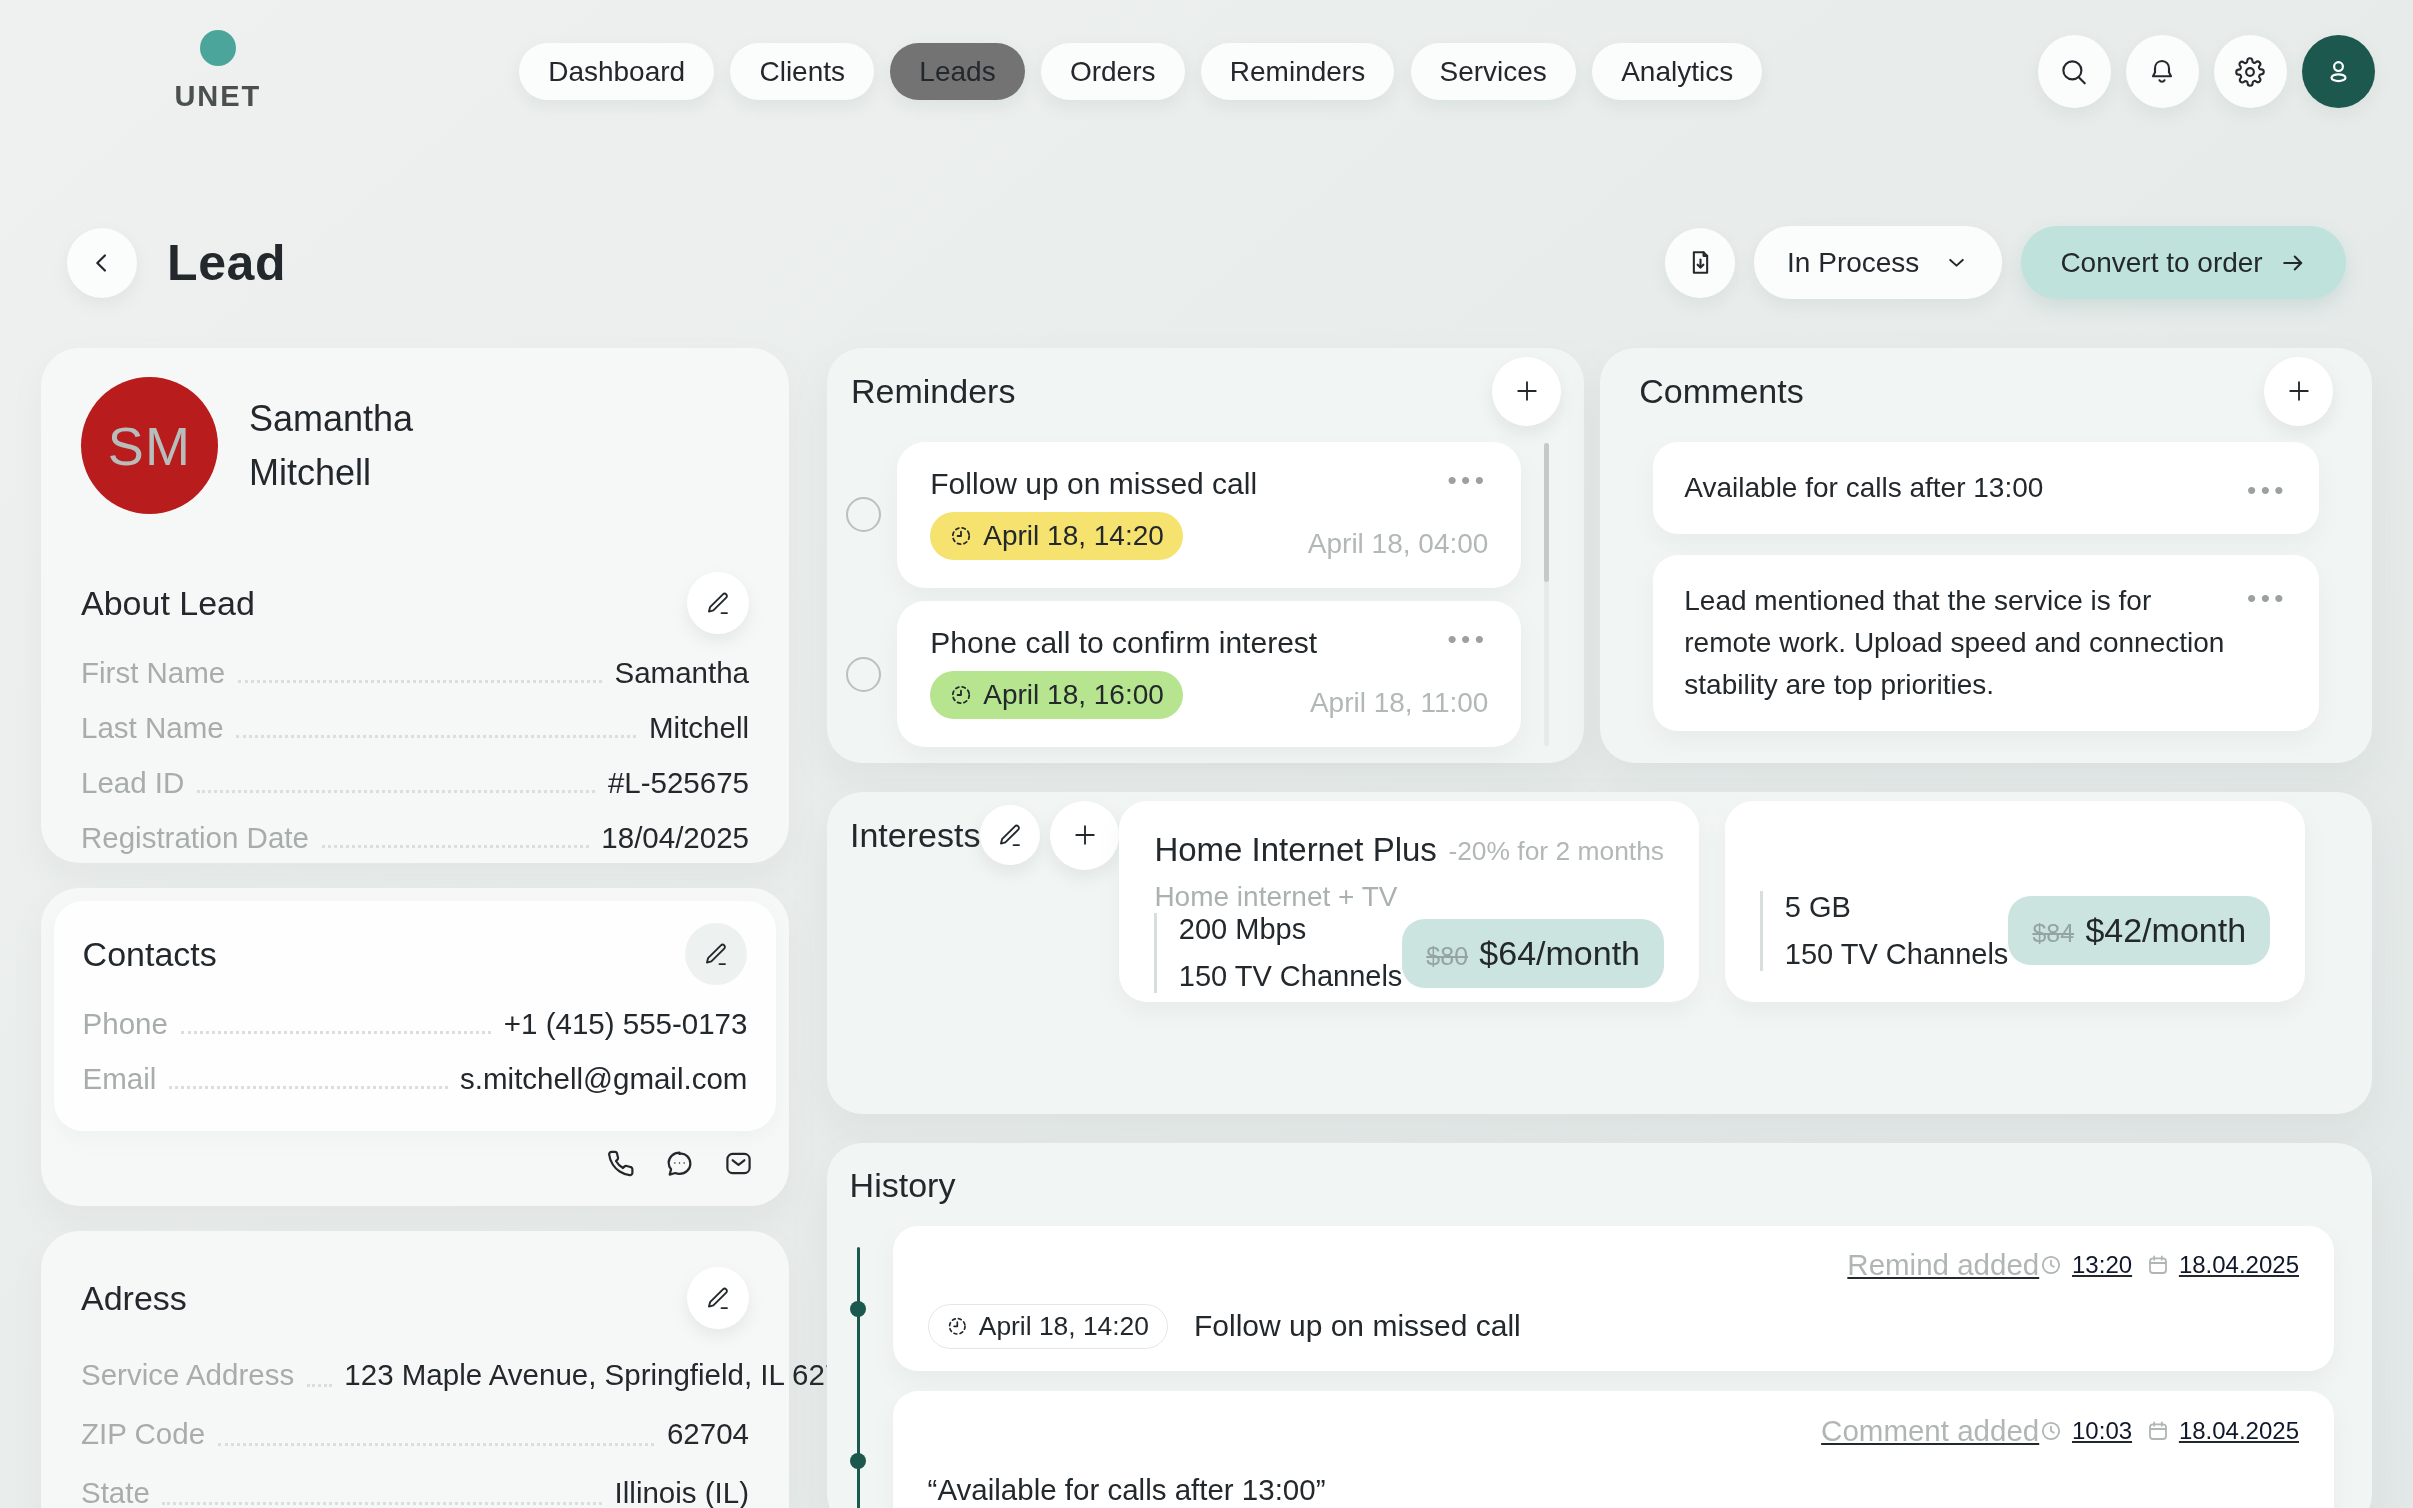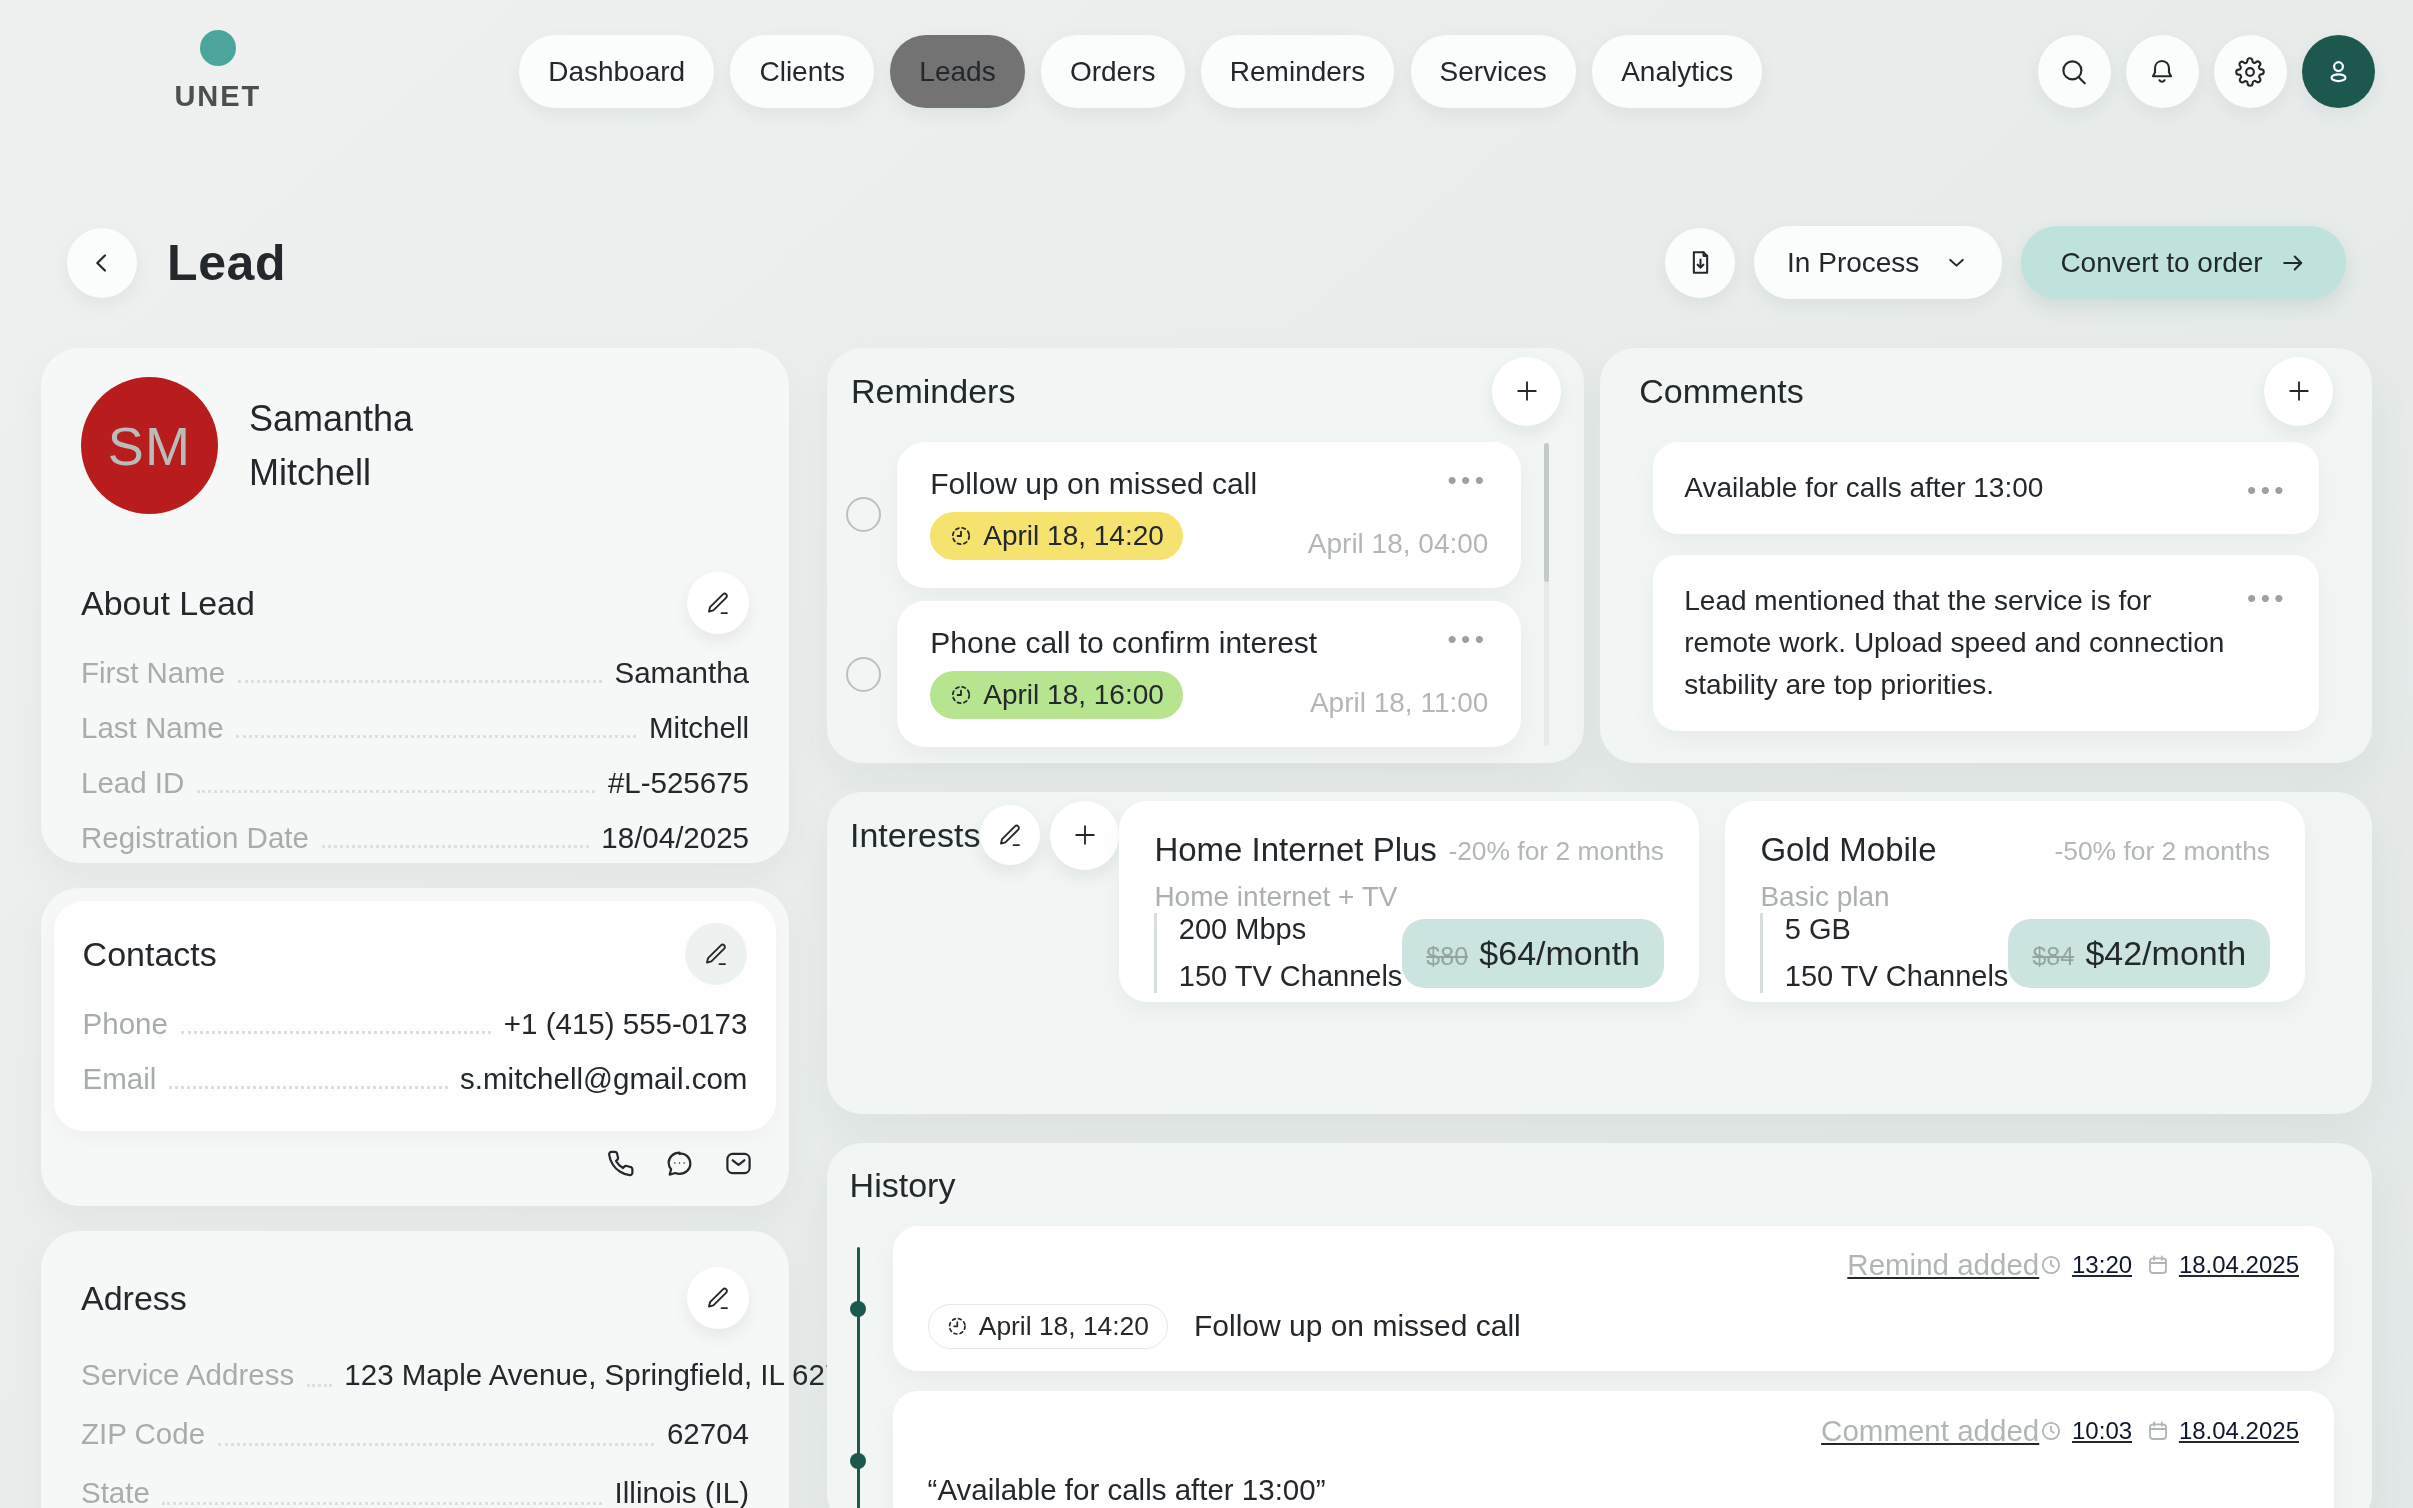--- a/index.html
+++ b/index.html
@@ -11,21 +11,21 @@
   }
   svg { display:block; }
 
   
   .topbar { display:flex; align-items:center; padding:0 38px; margin-top:35px; height:73px; }
   .brand { display:flex; align-items:center; gap:14px; margin-left:16.3px; width:327px;flex-direction:column; }
   .brand-dot { width:36px; height:36px; border-radius:50%; background:#4ba59a; }
   .brand-name { font-size:29px; font-weight:700; letter-spacing:1.9px; color:#4a504e; }
   .nav { display:flex; gap:16.3px; margin:0 auto; }
   .navpill {
-    height:73px; padding:14px 29px; border-radius:36px; background:#fbfcfc;
+    height:57px; padding:14px 29px; border-radius:36px; background:#fbfcfc;
     display:flex; align-items:center; font-size:28px; color:#23282c;
     box-shadow:0 6.3px 16.3px rgba(125,145,140,.12); cursor:pointer; white-space:nowrap;
   }
   .navpill.active { background:#737373; }
   .topicons { display:flex; gap:15px; margin-left:auto; }
   .iconbtn {
     width:73px; height:73px; border-radius:50%; background:#fbfcfc;
     display:flex; align-items:center; justify-content:center;
     box-shadow:0 6.3px 16.3px rgba(125,145,140,.12); cursor:pointer;
   }
@@ -498,27 +498,20 @@
               <span>200 Mbps</span>
               <span>150 TV Channels</span>
             </div>
             <div class="pricepill">
               <span class="oldprice">$80</span>
               <span class="price">$64/month</span>
             </div>
           </div>
         </div>
         <div class="int-card">
-          <div class="int-head">
-            <div>
-              <div class="int-name">Gold Mobile</div>
-              <div class="int-sub">Basic plan</div>
-            </div>
-            <div class="int-disc">-50% for 2 months</div>
-          </div>
           <div class="int-bottom">
             <div class="features">
               <span>5 GB</span>
               <span>150 TV Channels</span>
             </div>
             <div class="pricepill">
               <span class="oldprice">$84</span>
               <span class="price">$42/month</span>
             </div>
           </div>

